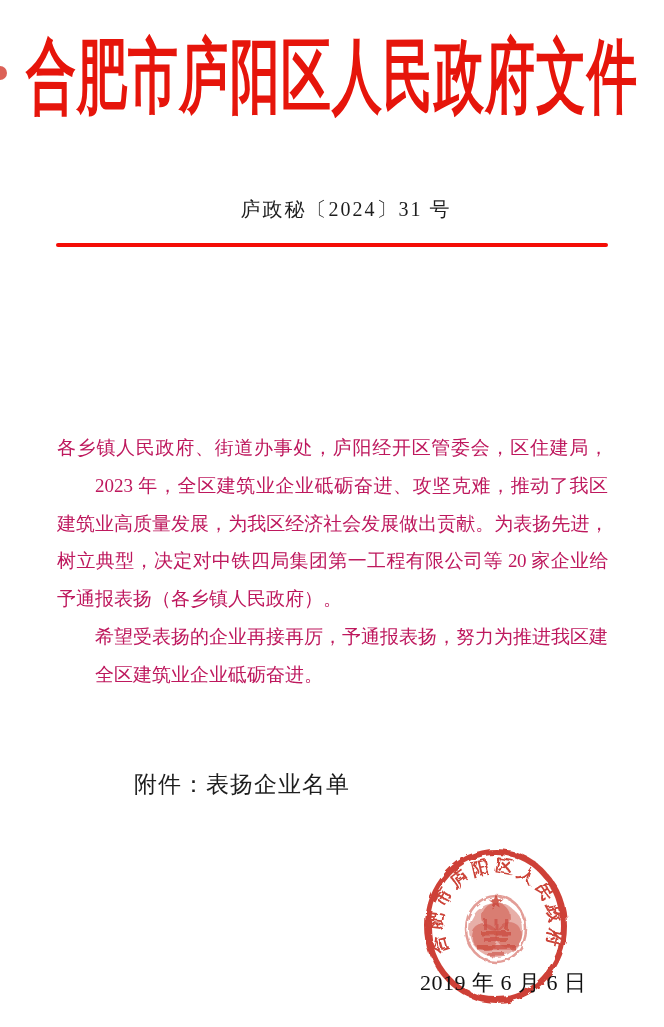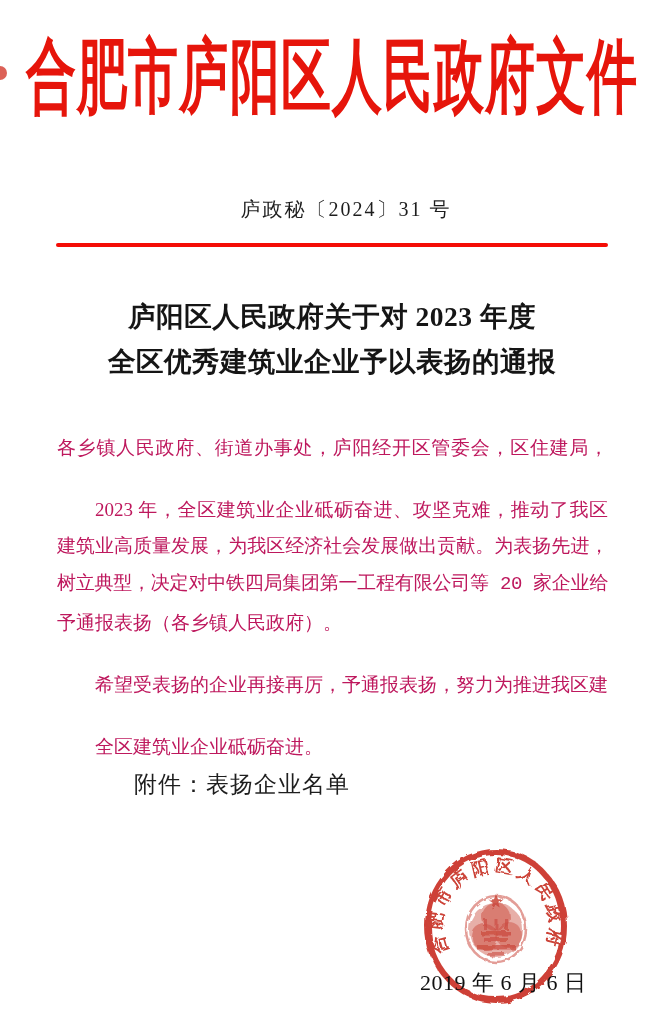--- a/index.html
+++ b/index.html
@@ -29,22 +29,22 @@
     position:absolute;top:294px;left:0;width:100%;text-align:center;
     font-size:27.5px;line-height:45px;font-weight:bold;color:#151515;
     letter-spacing:.5px;
   }
   .body-text{
     position:absolute;top:429px;left:57px;width:551px;
     font-size:19px;line-height:37.8px;color:#be185d;
   }
   .line{height:37.8px;white-space:nowrap;}
   .just{text-align:justify;text-align-last:justify;white-space:normal;overflow:hidden;}
-  .indent{padding-left:38px;margin-top:24px;}
-  .tight{letter-spacing:-.4px;font-family:Liberation Mono, monospace;}
+  .indent{padding-left:38px;}
+  .tight{letter-spacing:-.4px;}
   .attachment{
     position:absolute;top:769px;left:134px;font-size:23px;
     letter-spacing:1px;color:#1e1e1e;
   }
   .seal{position:absolute;left:421px;top:845px;width:150px;height:162px;opacity:.88;}
   .date{
     position:absolute;left:420px;top:968px;font-size:22px;letter-spacing:.5px;
     color:#101010;z-index:5;
   }
 </style>
@@ -54,24 +54,20 @@
 <div class="page">
 
   <div class="edge-mark"></div>
 
   <div class="header">合肥市庐阳区人民政府文件</div>
 
   <div class="docnum">庐政秘〔2024〕31 号</div>
 
   <div class="redline"></div>
 
-  <div class="title">
-    <div>庐阳区人民政府关于对 2023 年度</div>
-    <div>全区优秀建筑业企业予以表扬的通报</div>
-  </div>
 
   <div class="body-text">
     <div class="line just">各乡镇人民政府、街道办事处，庐阳经开区管委会，区住建局，</div>
     <div class="line just indent">2023 年，全区建筑业企业砥砺奋进、攻坚克难，推动了我区</div>
     <div class="line just tight">建筑业高质量发展，为我区经济社会发展做出贡献。为表扬先进，</div>
     <div class="line just tight">树立典型，决定对中铁四局集团第一工程有限公司等 20 家企业给</div>
     <div class="line">予通报表扬（各乡镇人民政府）。</div>
     <div class="line just indent">希望受表扬的企业再接再厉，予通报表扬，努力为推进我区建</div>
     <div class="line indent">全区建筑业企业砥砺奋进。</div>
   </div>

